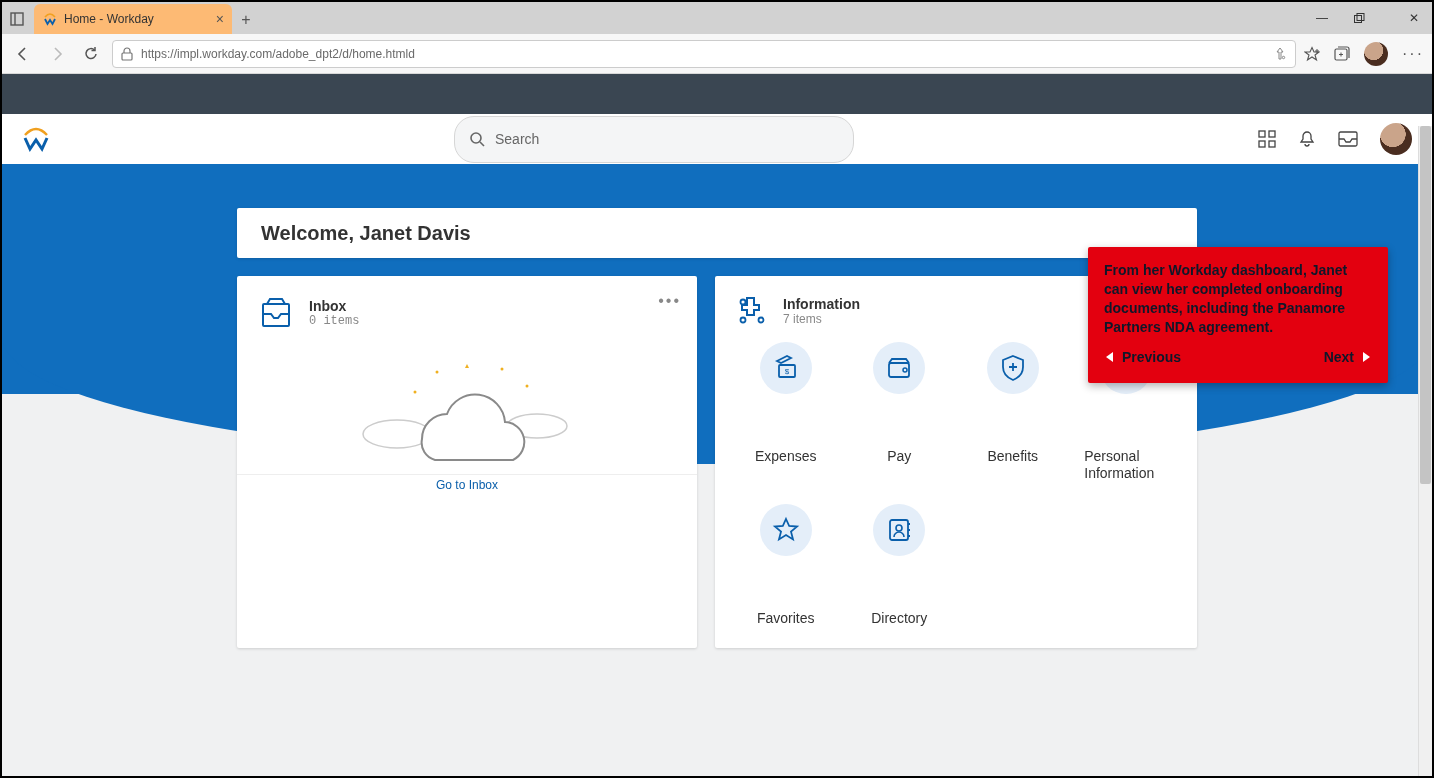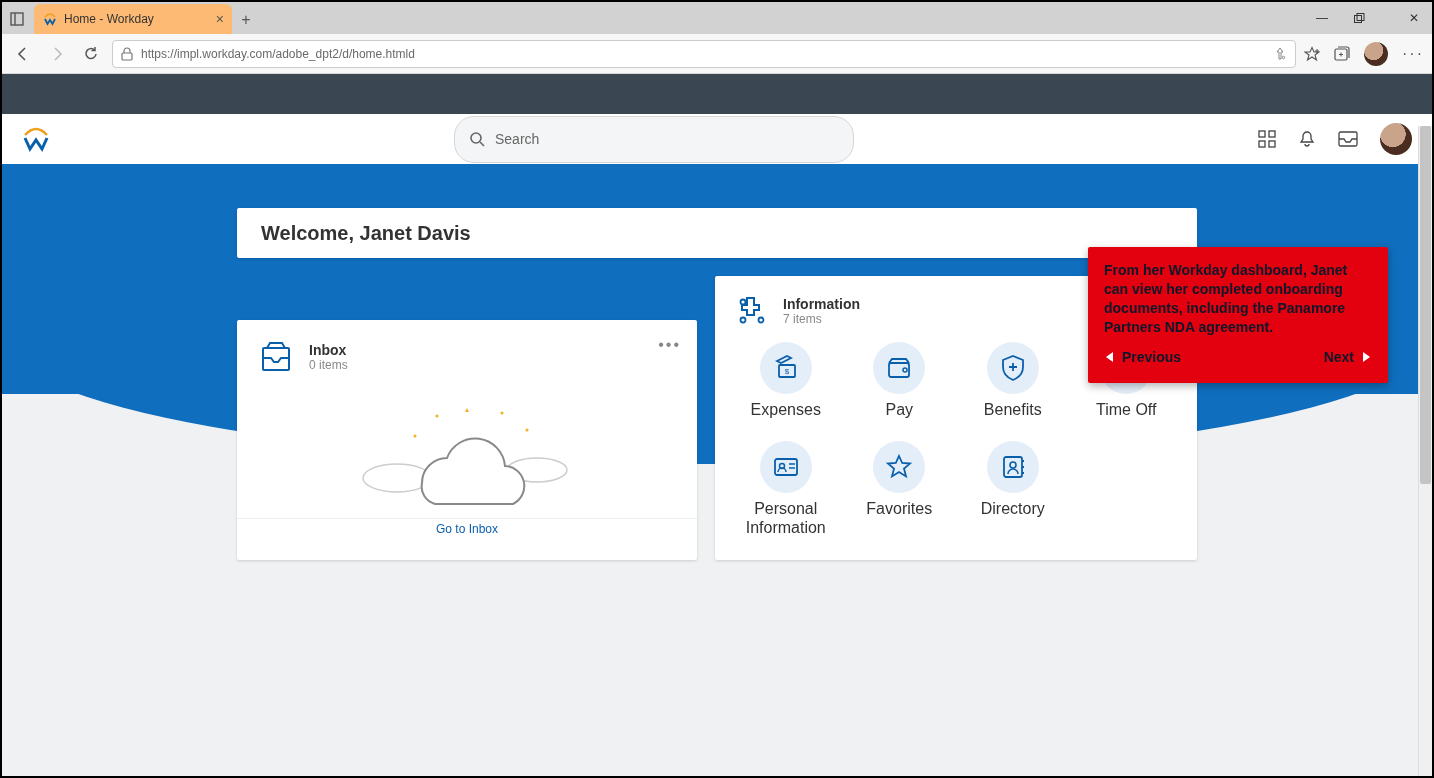--- a/index.html
+++ b/index.html
@@ -39,39 +39,39 @@
   .hero { position:relative; height:620px; }
   .bluewave { position:absolute; top:0; left:0; right:0; height:230px; background:#106ebe; }
   .bluewave::after { content:""; position:absolute; left:0; right:0; bottom:-70px; height:140px; background:#106ebe; border-radius:0 0 55% 55% / 0 0 100% 100%; }
 
   .content { position:absolute; top:44px; left:50%; transform:translateX(-50%); width:960px; }
   .welcome-card { background:#fff; height:50px; border-radius:2px; box-shadow:0 1px 3px rgba(0,0,0,.15); display:flex; align-items:center; padding:0 24px; font-size:20px; font-weight:700; color:#333; margin-bottom:18px; }
 
   .panels { display:flex; gap:18px; }
   .card { background:#fff; border-radius:2px; box-shadow:0 1px 3px rgba(0,0,0,.15); }
 
-  .inbox { width:460px; display:flex; flex-direction:column;margin-top:44px; }
+  .inbox { width:460px; display:flex; flex-direction:column; }
   .inbox-head { display:flex; align-items:center; padding:18px 20px 12px; gap:14px; position:relative; }
   .inbox-icon { width:38px; height:38px; color:#0a5fab; }
   .inbox-title { font-weight:700; color:#333; font-size:14px; }
-  .inbox-sub { color:#888; font-size:12px; }
+  .inbox-sub { color:#888; font-size:12px;font-family:Liberation Mono, monospace; }
   .inbox-more { position:absolute; right:16px; top:16px; color:#888; letter-spacing:2px; }
   .cloud { height:130px; display:flex; align-items:center; justify-content:center; }
   .inbox-foot { border-top:1px solid #eee; text-align:center; padding:0 0; }
   .inbox-foot a { color:#0a5fab; font-size:12px; text-decoration:none; }
 
   .apps { width:482px; padding:18px 20px 22px; }
   .apps-head { display:flex; align-items:center; gap:14px; margin-bottom:14px; }
   .apps-icon { width:34px; height:34px; color:#0a5fab; }
   .apps-title { font-weight:700; color:#333; font-size:14px; }
   .apps-sub { color:#888; font-size:12px; }
   .app-grid { display:grid; grid-template-columns:repeat(4,1fr); gap:22px 12px; }
   .app { display:flex; flex-direction:column; align-items:center; gap:6px; cursor:pointer; }
   .app-circle { width:52px; height:52px; border-radius:50%; background:#e4eef9; display:flex; align-items:center; justify-content:center; color:#0a5fab; }
-  .app-label { font-size:16px; color:#333; text-align:center; line-height:1.2; max-width:84px; }
+  .app-label { font-size:14px; color:#333; text-align:left; line-height:1.2; max-width:84px;margin-top:48px; }
 
   
   .callout { position:absolute; top:165px; right:44px; width:300px; background:#e3000f; color:#0f172a; border-radius:2px; padding:14px 16px 18px; box-shadow:0 3px 8px rgba(0,0,0,.3); z-index:50; font-size:14px;margin-top:8px; }
   .callout p { font-weight:600; line-height:1.35; margin-bottom:12px; }
   .callout-nav { display:flex; justify-content:space-between; align-items:center; font-weight:700; font-size:14px; }
   .callout-nav span { display:flex; align-items:center; gap:6px; cursor:pointer;text-align:right; }
 
   .scrollbar { position:absolute; right:0; top:52px; bottom:0; width:14px; background:#f0f0f0; border-left:1px solid #ddd; }
   .scrollthumb { position:absolute; top:0; left:1px; right:1px; height:55%; background:#c4c4c4; border-radius:2px; }
 
@@ -290,31 +290,20 @@
                     <svg width="30" height="30" viewBox="0 0 30 30">
                       <path d="M15 3 l10 4 v7 c0 7-5 11-10 13-5-2-10-6-10-13 V7 Z" fill="none" stroke="#0a5fab" stroke-width="1.8"></path>
                       <path d="M15 10 v8 M11 14 h8" stroke="#0a5fab" stroke-width="1.8"></path>
                     </svg>
                   </div>
                   <div class="app-label">Benefits</div>
                 </div>
                 <div class="app">
                   <div class="app-circle">
                     <svg width="30" height="30" viewBox="0 0 30 30">
-                      <rect x="7" y="8" width="16" height="16" rx="1.5" fill="none" stroke="#0a5fab" stroke-width="1.8"></rect>
-                      <rect x="10" y="4" width="10" height="5" rx="1" fill="none" stroke="#0a5fab" stroke-width="1.6"></rect>
-                      <circle cx="15" cy="17" r="4" fill="none" stroke="#0a5fab" stroke-width="1.5"></circle>
-                      <path d="M15 15 v2 l2 1" stroke="#0a5fab" stroke-width="1.3" fill="none"></path>
-                    </svg>
-                  </div>
-                  <div class="app-label">Time Off</div>
-                </div>
-                <div class="app">
-                  <div class="app-circle">
-                    <svg width="30" height="30" viewBox="0 0 30 30">
                       <rect x="4" y="7" width="22" height="16" rx="2" fill="none" stroke="#0a5fab" stroke-width="1.8"></rect>
                       <circle cx="11" cy="14" r="2.5" fill="none" stroke="#0a5fab" stroke-width="1.5"></circle>
                       <path d="M7 20 a4 4 0 0 1 8 0" fill="none" stroke="#0a5fab" stroke-width="1.5"></path>
                       <line x1="18" y1="12" x2="24" y2="12" stroke="#0a5fab" stroke-width="1.5"></line>
                       <line x1="18" y1="16" x2="24" y2="16" stroke="#0a5fab" stroke-width="1.5"></line>
                     </svg>
                   </div>
                   <div class="app-label">Personal Information</div>
                 </div>
                 <div class="app">

